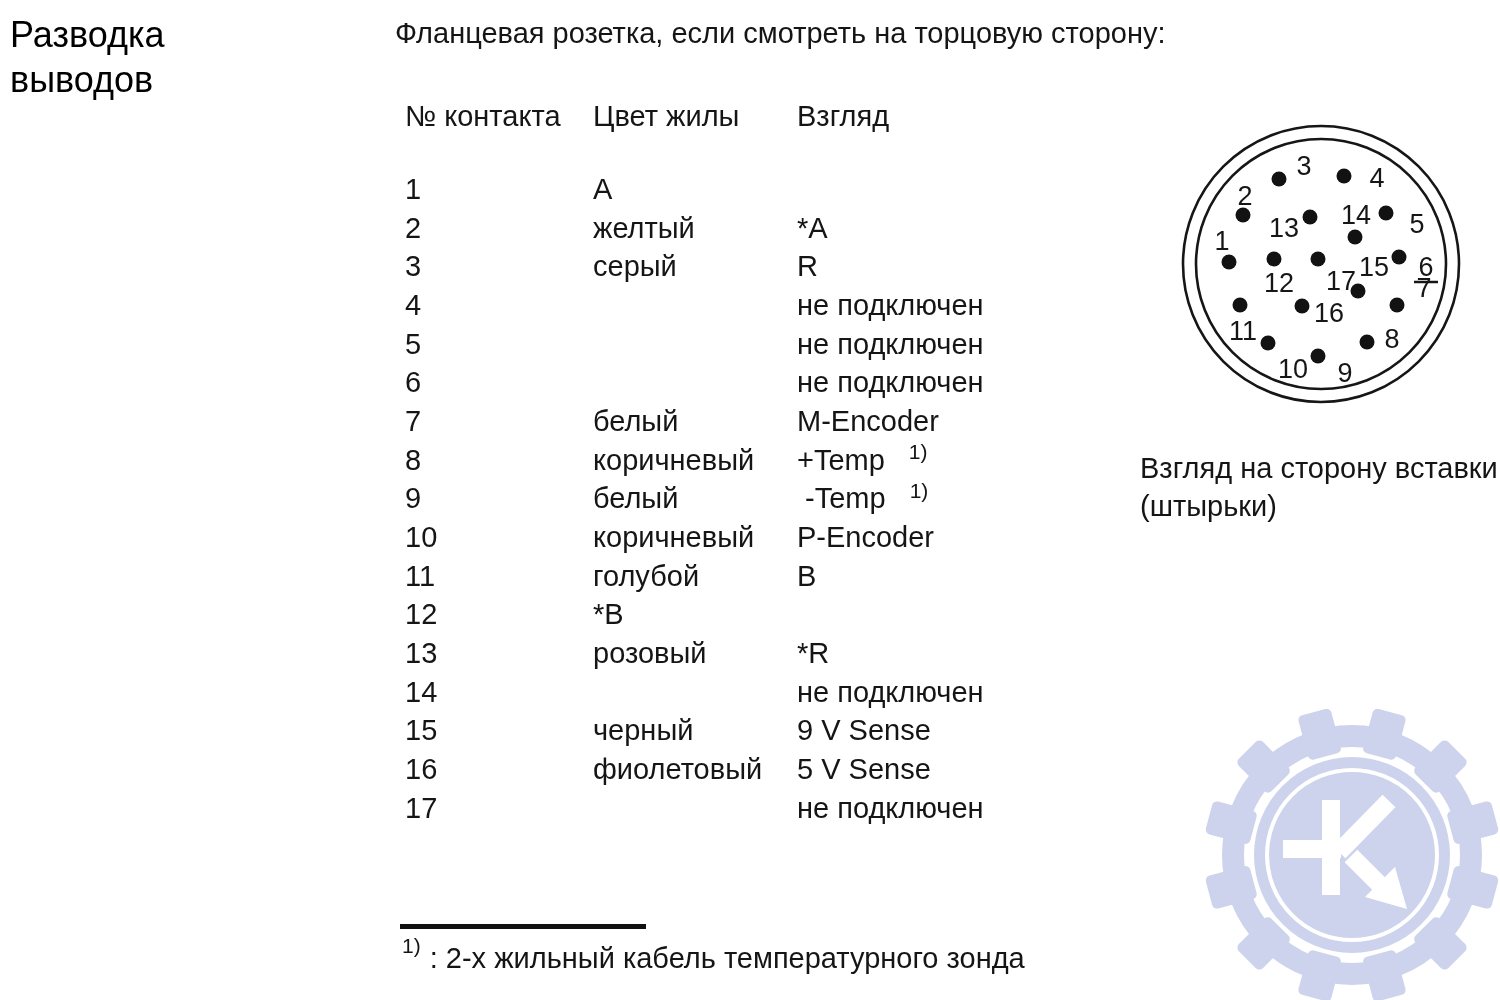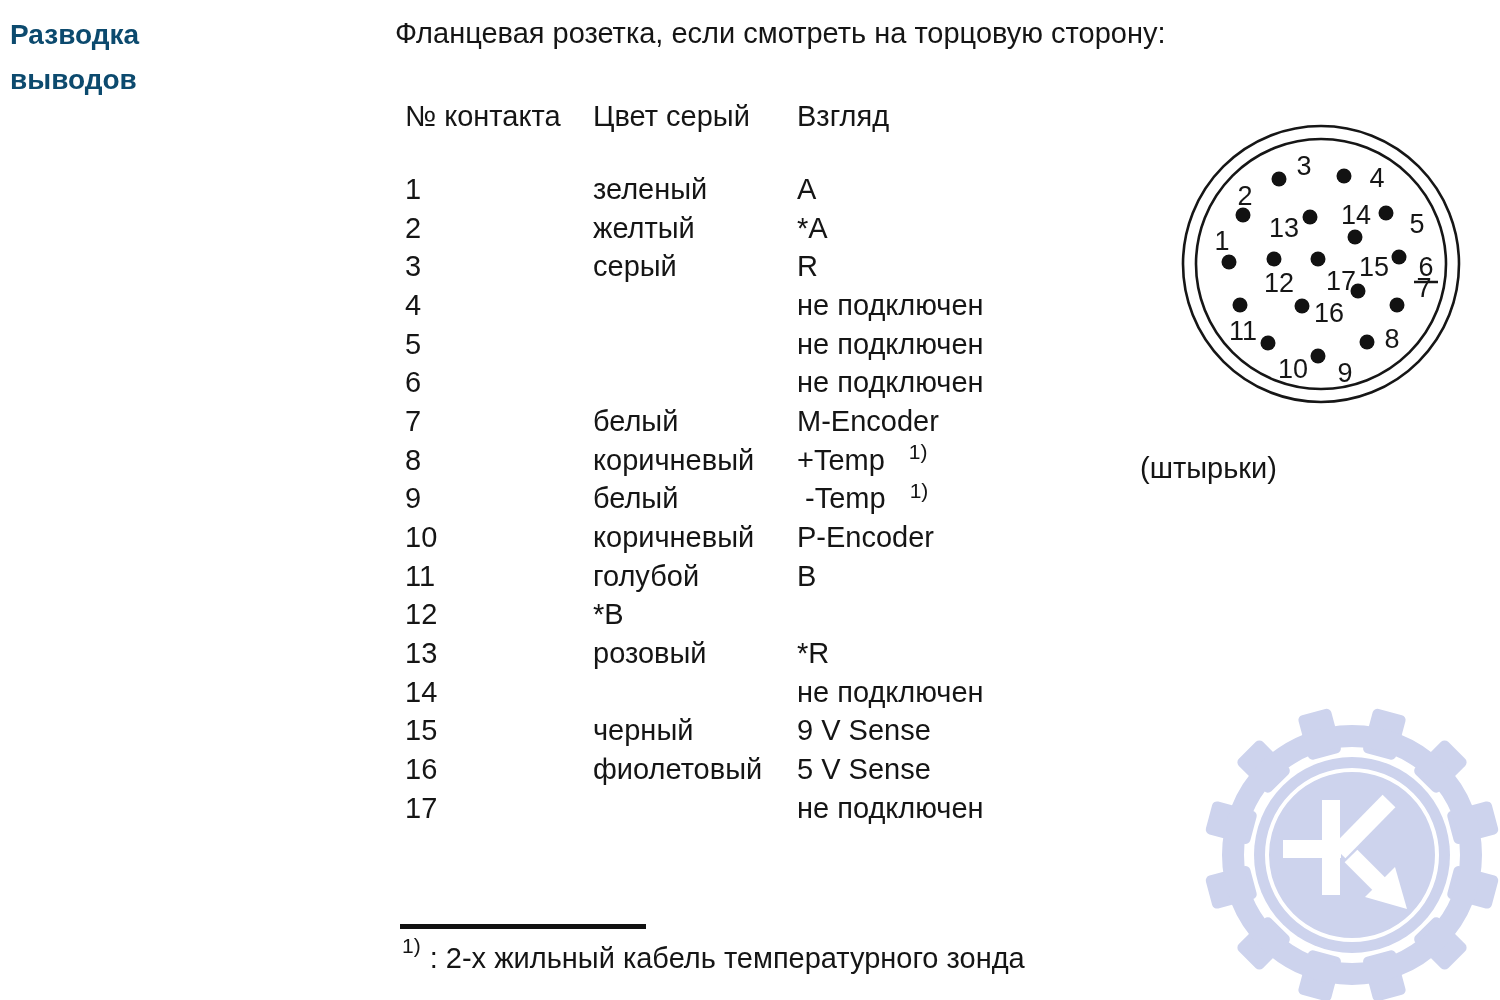--- a/index.html
+++ b/index.html
@@ -5,21 +5,21 @@
   html, body { margin: 0; padding: 0; background: #ffffff; }
   body {
     width: 1500px; height: 1000px; position: relative; overflow: hidden;
     font-family: "Liberation Sans", sans-serif; color: #151515;
   }
   .page { position: absolute; inset: 0; }
 
   
   .page-title {
     position: absolute; left: 10px; top: 12px;
-    font-size: 28px; font-weight: 700; line-height: 45px; color: #0c4a6e;
+    font-size: 36px; font-weight: 400; line-height: 45px; color: #000000;
   }
 
   
   .intro { position: absolute; left: 395px; top: 17px; font-size: 29px; }
 
   
   .pin-table { position: absolute; left: 405px; top: 97px; font-size: 29px; }
   .thead, .tr { display: grid; grid-template-columns: 188px 204px 330px; }
   .thead { height: 38px; }
   .tbody { margin-top: 35px; }
@@ -82,27 +82,26 @@
   <div class="page-title">
     <div>Разводка</div>
     <div>выводов</div>
   </div>
 
   <div class="intro">Фланцевая розетка, если смотреть на торцовую сторону:</div>
 
   <div class="pin-table">
     <div class="thead">
       <div class="th">№ контакта</div>
-      <div class="th">Цвет серый</div>
+      <div class="th">Цвет жилы</div>
       <div class="th">Взгляд</div>
     </div>
     <div class="tbody">
         <div class="tr">
           <div class="td col-pin">1</div>
-          <div class="td col-color">зеленый</div>
           <div class="td col-signal">A</div>
         </div>
         <div class="tr">
           <div class="td col-pin">2</div>
           <div class="td col-color">желтый</div>
           <div class="td col-signal">*A</div>
         </div>
         <div class="tr">
           <div class="td col-pin">3</div>
           <div class="td col-color">серый</div>
@@ -216,20 +215,21 @@
         <circle cx="1358" cy="291" r="7.5" fill="#121212"></circle>
         <text x="1374" y="276" text-anchor="middle" class="pin-label">15</text>
         <circle cx="1302" cy="306" r="7.5" fill="#121212"></circle>
         <text x="1329" y="322" text-anchor="middle" class="pin-label">16</text>
         <circle cx="1318" cy="259" r="7.5" fill="#121212"></circle>
         <text x="1341" y="290" text-anchor="middle" class="pin-label">17</text>
       </g>
   </svg>
 
   <div class="caption">
+    <div>Взгляд на сторону вставки</div>
     <div>(штырьки)</div>
   </div>
 
   <div class="footnote-rule"></div>
   <div class="footnote">
     <sup>1)</sup><span class="fn-text">: 2-х жильный кабель температурного зонда</span>
   </div>
 
 </div>
 

